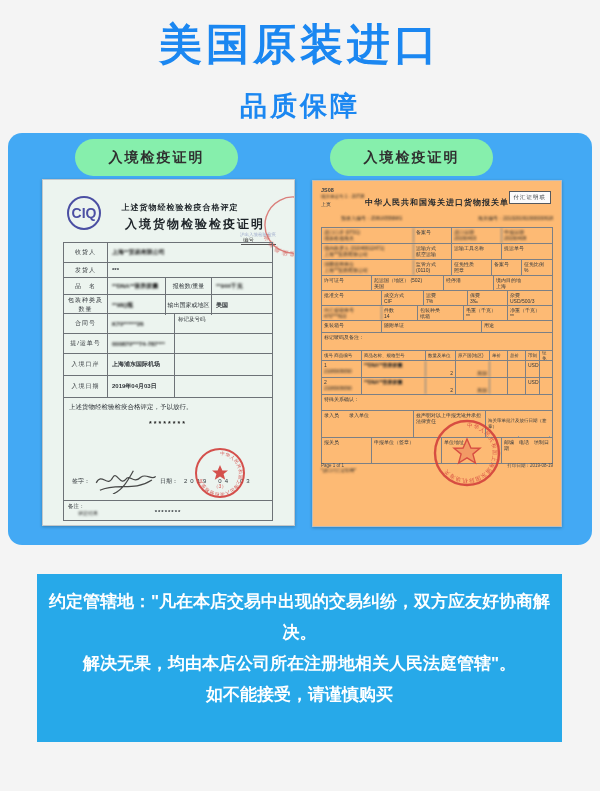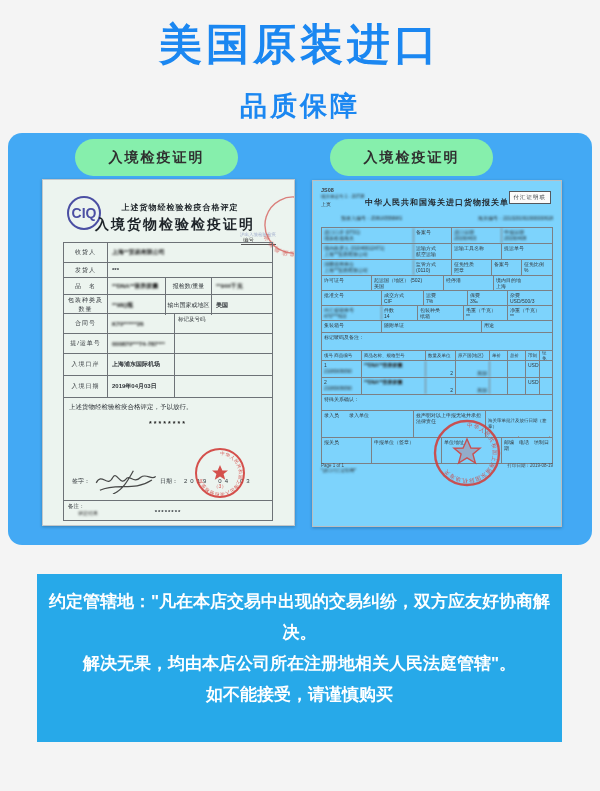--- a/index.html
+++ b/index.html
@@ -5,25 +5,25 @@
   html,body{margin:0;padding:0;}
   body{width:600px;height:791px;background:#f4f4f4;font-family:"Liberation Sans",sans-serif;position:relative;overflow:hidden;}
   .hdr{position:absolute;left:0;top:0;width:600px;text-align:center;}
   .hdr .t1{margin-top:16px;font-size:43px;font-weight:700;color:#1b87f1;letter-spacing:4px;}
   .hdr .t2{margin-top:14px;font-size:27px;font-weight:700;color:#1b87f1;letter-spacing:3px;}
   .panel1{position:absolute;left:8px;top:133px;width:584px;height:412px;background:#43a9f4;border-radius:14px;}
   .pill{position:absolute;top:6px;width:163px;height:37px;background:#86efac;border-radius:19px;display:flex;align-items:center;justify-content:center;font-size:14px;font-weight:700;color:#2f2f2f;letter-spacing:2px;}
   .pill.l{left:67px}.pill.r{left:322px}
   .doc{position:absolute;overflow:hidden;box-shadow:0 1px 3px rgba(0,0,0,.25);}
   .cert{left:34px;top:46px;width:251px;height:345px;background:#ecf4ef;border:1px solid #c3c7c9;}
-  .cust{left:304px;top:47px;width:248px;height:345px;background:#7dd3fc;border:1px solid #babdbf;}
+  .cust{left:304px;top:47px;width:248px;height:345px;background:#fdba74;border:1px solid #babdbf;}
   
   .ciq{position:absolute;left:24px;top:16px;width:30px;height:30px;border:2.5px solid #4b4fa3;border-radius:50%;display:flex;align-items:center;justify-content:center;font-size:14px;font-weight:700;color:#4b4fa3;filter:blur(.3px);}
   .cert .org{position:absolute;left:52px;top:22px;width:170px;text-align:center;font-size:8px;font-weight:700;color:#1d2328;letter-spacing:1px;}
-  .cert .ttl{position:absolute;left:52px;top:36px;width:170px;text-align:left;font-size:14px;font-weight:700;color:#1d2328;letter-spacing:2px;}
+  .cert .ttl{position:absolute;left:52px;top:36px;width:170px;text-align:right;font-size:12px;font-weight:700;color:#1d2328;letter-spacing:2px;}
   .serialbox{position:absolute;right:18px;top:52px;font-size:5.5px;color:#444;text-align:right;}
   .serialbox .tinyred{display:block;font-size:4.5px;color:#9aa7c9;filter:blur(.7px);}
   .serialbox .num{border-bottom:.5px solid #555;padding:0 22px 1px 2px;}
   .ctab{position:absolute;left:20px;top:62px;width:210px;border:1px solid #6d7277;box-sizing:border-box;font-size:6px;color:#30353a;}
   .crw{display:grid;border-top:1px solid #6d7277;box-sizing:border-box;}
   .crw:first-child{border-top:none;}
   .ctab .lb{border-right:1px solid #6d7277;display:flex;align-items:center;justify-content:center;text-align:center;padding:1px;letter-spacing:1px;}
   .ctab .vl{display:flex;align-items:center;padding:2px 4px;font-weight:700;}
   .cen{filter:blur(.8px);color:#222;}
   .soft{filter:blur(.35px);}

